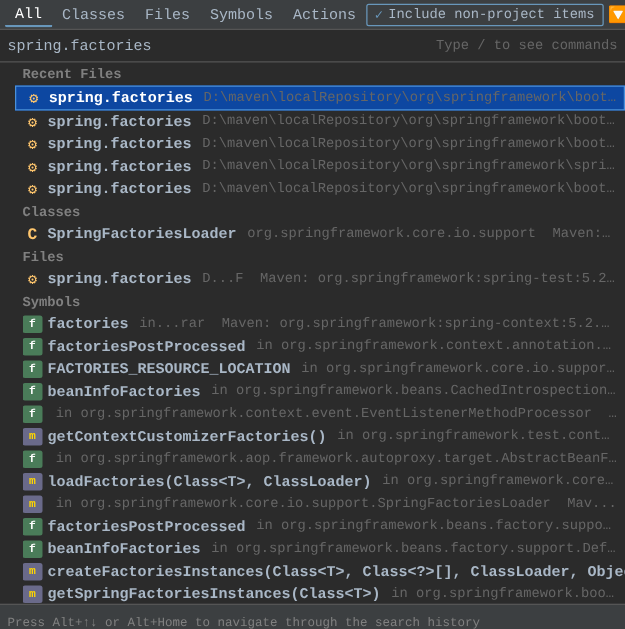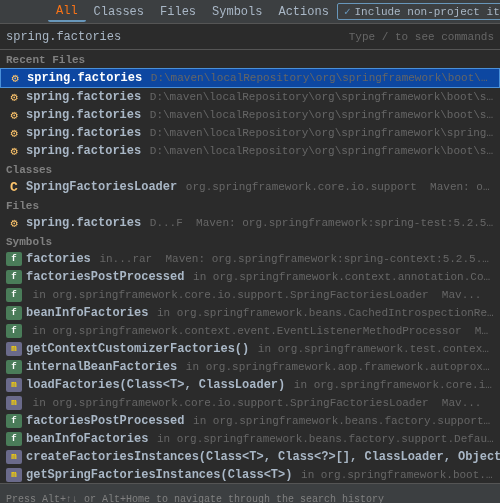--- a/index.html
+++ b/index.html
@@ -23,23 +23,22 @@
       height: 24px;
     }
     .nav-tab {
       padding: 2px 8px;
       color: #a9b7c6;
       cursor: pointer;
       font-size: 12px;
       border-radius: 2px;
     }
     .nav-tab.active {
-      color: #f97316;
+      color: #ffffff;
       border-bottom: 2px solid #6897bb;
-      margin-left: 44px;
     }
     .nav-spacer { flex: 1; }
     .checkbox-area {
       display: flex;
       align-items: center;
       gap: 4px;
       border: 1px solid #6897bb;
       padding: 1px 6px;
       border-radius: 2px;
       background: transparent;
@@ -79,20 +78,21 @@
       color: #666;
       font-size: 11px;
       margin-left: 16px;
     }
 
     
     .content {
       height: calc(503px - 24px - 26px - 20px);
       overflow-y: auto;
       overflow-x: hidden;
+      margin-left: 12px;
     }
     .content::-webkit-scrollbar { width: 6px; }
     .content::-webkit-scrollbar-track { background: #2b2b2b; }
     .content::-webkit-scrollbar-thumb { background: #555; }
 
     
     .section-header {
       color: #808080;
       font-size: 11px;
       padding: 4px 6px 2px 6px;
@@ -254,20 +254,21 @@
   </div>
 
   <div class="list-item">
     <span class="item-icon icon-field">f</span>
     <span class="item-name">factoriesPostProcessed</span>
     <span class="item-path">&nbsp;in org.springframework.context.annotation.ConfigurationClassPostProcessor&nbsp; M...</span>
   </div>
 
   <div class="list-item">
     <span class="item-icon icon-field">f</span>
+    <span class="item-name">FACTORIES_RESOURCE_LOCATION</span>
     <span class="item-path">&nbsp;in org.springframework.core.io.support.SpringFactoriesLoader&nbsp; Mav...</span>
   </div>
 
   <div class="list-item">
     <span class="item-icon icon-field">f</span>
     <span class="item-name">beanInfoFactories</span>
     <span class="item-path">&nbsp;in org.springframework.beans.CachedIntrospectionResults&nbsp; Maven: or...</span>
   </div>
 
   <div class="list-item">
@@ -276,21 +277,20 @@
   </div>
 
   <div class="list-item">
     <span class="item-icon icon-method">m</span>
     <span class="item-name">getContextCustomizerFactories()</span>
     <span class="item-path">&nbsp;in org.springframework.test.context.support.AbstractTestContextBootstrap...</span>
   </div>
 
   <div class="list-item">
     <span class="item-icon icon-field">f</span>
-    <span class="item-name">internalBeanFactories</span>
     <span class="item-path">&nbsp;in org.springframework.aop.framework.autoproxy.target.AbstractBeanFactoryBasedT...</span>
   </div>
 
   <div class="list-item">
     <span class="item-icon icon-method">m</span>
     <span class="item-name">loadFactories(Class&lt;T&gt;, ClassLoader)</span>
     <span class="item-path">&nbsp;in org.springframework.core.io.support.SpringFactoriesLoader</span>
   </div>
 
   <div class="list-item">

